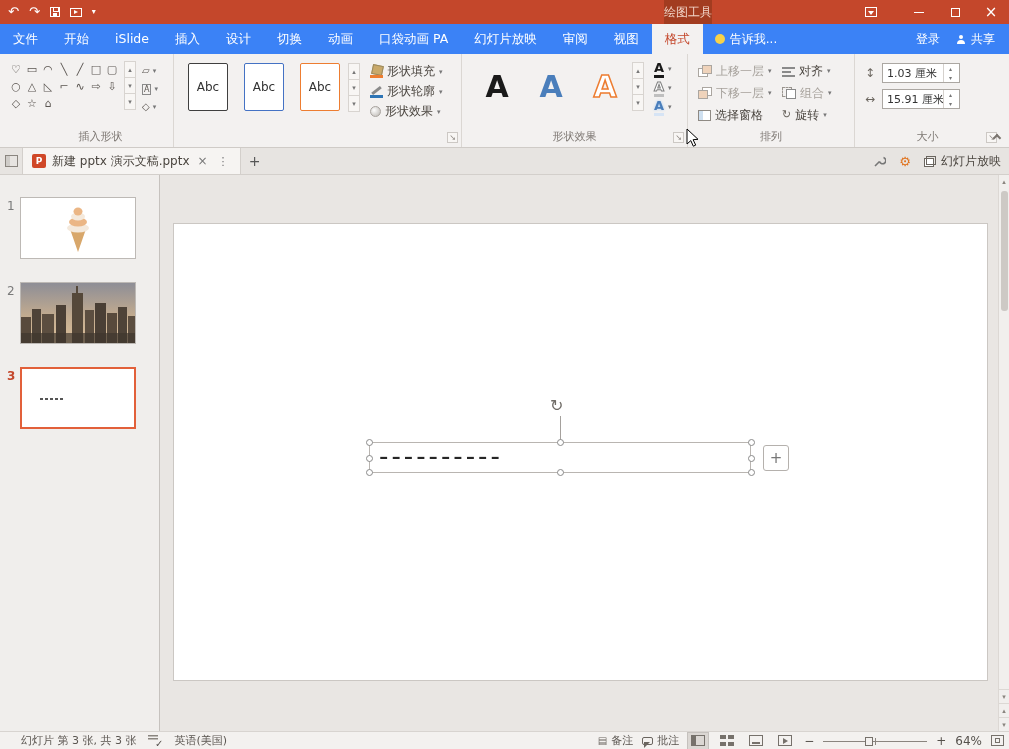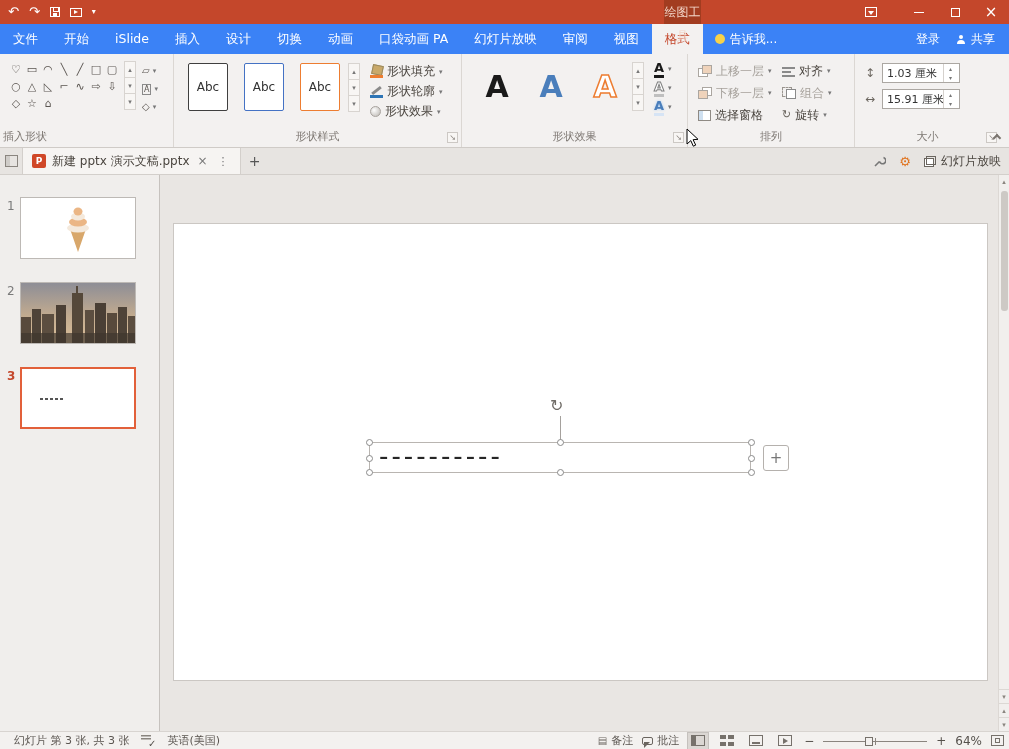--- a/index.html
+++ b/index.html
@@ -10,21 +10,21 @@
   #titlebar{position:absolute;left:0;top:0;width:100%;height:24px;background:#C4472B;color:#fff;z-index:30}
   .qat{position:absolute;left:8px;top:0;height:24px;display:flex;align-items:center;gap:10px}
   .gi{font-size:13px;line-height:24px}
   .ic-save{width:10px;height:10px;border:1px solid #fff;position:relative;display:inline-block}
   .ic-save::before{content:"";position:absolute;left:2px;top:0;width:4px;height:3px;border:1px solid #fff;border-top:none}
   .ic-save::after{content:"";position:absolute;left:2px;bottom:0;width:4px;height:3px;background:#fff}
   .ic-present{width:12px;height:9px;border:1px solid #fff;position:relative;display:inline-block}
   .ic-present::after{content:"";position:absolute;left:3px;top:1px;border:2.5px solid transparent;border-left:4px solid #fff}
   .qat-caret{font-size:8px}
   #title-text{position:absolute;left:300px;top:0;line-height:24px;font-size:12px;white-space:nowrap}
-  #ctx-group{position:absolute;left:664px;top:0;width:37px;height:24px;line-height:24px;text-align:center;background:#A23C20;color:#F2D5C8;font-size:12px}
+  #ctx-group{position:absolute;left:664px;top:0;width:48px;height:24px;line-height:24px;text-align:center;background:#A23C20;color:#F2D5C8;font-size:12px}
   #win-controls{position:absolute;right:0;top:0;height:24px;display:flex;align-items:center}
   .winbtn{width:36px;height:24px;display:flex;align-items:center;justify-content:center}
   .winbtn.opts{margin-right:16px;width:28px}
   .ic-ribbonopts{width:12px;height:10px;border:1px solid #fff;position:relative}
   .ic-ribbonopts::after{content:"";position:absolute;left:2px;top:3px;border:3px solid transparent;border-top:4px solid #fff}
   .ic-min{width:10px;height:1px;background:#fff}
   .ic-max{width:9px;height:9px;border:1px solid #fff}
   .ic-close{font-size:15px;line-height:24px}
 
   
@@ -40,21 +40,21 @@
   .person::after{content:"";position:absolute;left:1px;bottom:0;width:8px;height:4px;border-radius:4px 4px 0 0;background:#fff}
 
   
   #ribbon{position:absolute;left:0;top:54px;width:100%;height:94px;background:#F3F1F0;border-bottom:1px solid #CFCBC7;z-index:28}
   .rg{position:absolute;top:0;height:93px;border-right:1px solid #DBD7D3}
   .glabel{position:absolute;bottom:3px;width:100%;text-align:center;font-size:11px;color:#7E7873;white-space:nowrap}
   .launcher{position:absolute;right:3px;bottom:4px;font-size:8px;color:#8B8680;width:11px;height:11px;border:1px solid #CCC8C4;line-height:10px;text-align:center;background:#F8F6F4}
   .caret{font-size:7px;color:#777}
   
   #g-shapes{left:0;width:174px}
-  #g-shapes .glabel{text-align:left;padding-left:3px}
+  #g-shapes .glabel{text-align:center;padding-left:28px}
   .shape-gallery{position:absolute;left:8px;top:7px;width:114px;display:flex;flex-wrap:wrap}
   .shape-cell{width:16px;height:17px;font-size:11px;line-height:17px;text-align:center;color:#5a5550}
   .gal-scroll{position:absolute;width:12px}
   #g-shapes .gal-scroll{left:124px;top:7px}
   .gs-btn{width:12px;height:17px;font-size:7px;color:#777;text-align:center;line-height:17px;border:1px solid #D8D4D0;background:#F8F6F4;margin-bottom:-1px}
   .edit-col{position:absolute;left:142px;top:9px;width:28px}
   .ec-btn{height:16px;display:flex;align-items:center;gap:3px;color:#5a5550;margin-bottom:2px}
   .ec-g{font-size:10px;line-height:14px}
   .ec-g.box{border:1px solid #8a8a8a;font-size:8px;line-height:9px;padding:0 1px}
   
@@ -157,21 +157,21 @@
 
   
   #vscroll{position:absolute;left:998px;top:175px;width:11px;height:556px;background:#F1EFED;border-left:1px solid #DCD8D4;z-index:6}
   .sb-ar{width:10px;height:14px;font-size:7px;color:#8a857f;text-align:center;line-height:14px}
   #sb-thumb{position:absolute;left:2px;top:16px;width:7px;height:120px;background:#CDC9C5;border-radius:3px}
   #sb-bot{position:absolute;bottom:0;left:0;width:11px}
   #sb-bot .sb-ar{border-top:1px solid #DCD8D4}
 
   
   #statusbar{position:absolute;left:0;top:731px;width:100%;height:18px;background:#F3F1EF;border-top:1px solid #D8D4D0;display:flex;align-items:center;font-size:11px;color:#5a5550;z-index:30}
-  #sb-left{display:flex;align-items:center;gap:12px;padding-left:14px;white-space:nowrap}
+  #sb-left{display:flex;align-items:center;gap:12px;padding-left:21px;white-space:nowrap}
   #sb-right{margin-left:auto;display:flex;align-items:center;gap:9px;padding-right:5px;white-space:nowrap}
   .ic-spell{position:relative;width:14px;height:13px;background:linear-gradient(#8a857f,#8a857f) 0 1px/10px 1.5px no-repeat,linear-gradient(#8a857f,#8a857f) 0 4px/10px 1.5px no-repeat}
   .ic-spell span{position:absolute;right:-1px;bottom:-2px;font-size:10px;color:#56524d}
   .gi-s{font-size:10px;color:#6a655f}
   .ic-bubble{width:11px;height:8px;border:1px solid #6a655f;border-radius:2px;position:relative;display:inline-block}
   .ic-bubble::after{content:"";position:absolute;left:1px;bottom:-4px;border:3px solid transparent;border-top-color:#6a655f;border-left-color:#6a655f;width:0;height:0}
   .sb-item{display:flex;align-items:center;gap:4px}
   .viewbtn{width:20px;height:16px;display:flex;align-items:center;justify-content:center}
   .viewbtn.active{background:#DBD7D3;outline:1px solid #C5C1BD}
   .vb{width:14px;height:11px;position:relative;border:1px solid #76716b}
@@ -304,21 +304,20 @@
         <span class="ic-outline"></span>
         <span>形状轮廓</span>
         <span class="caret">▾</span>
       </div>
       <div class="fc-btn">
         <span class="ic-effects"></span>
         <span>形状效果</span>
         <span class="caret">▾</span>
       </div>
     </div>
-    <div class="glabel">形状样式</div>
     <span class="launcher">↘</span>
   </div>
 
   <div class="rg" id="g-wordart">
     <div class="wa wa1">A</div>
     <div class="wa wa2">A</div>
     <div class="wa wa3">A</div>
     <div class="gal-scroll">
       <div class="gs-btn">▴</div>
       <div class="gs-btn">▾</div>

